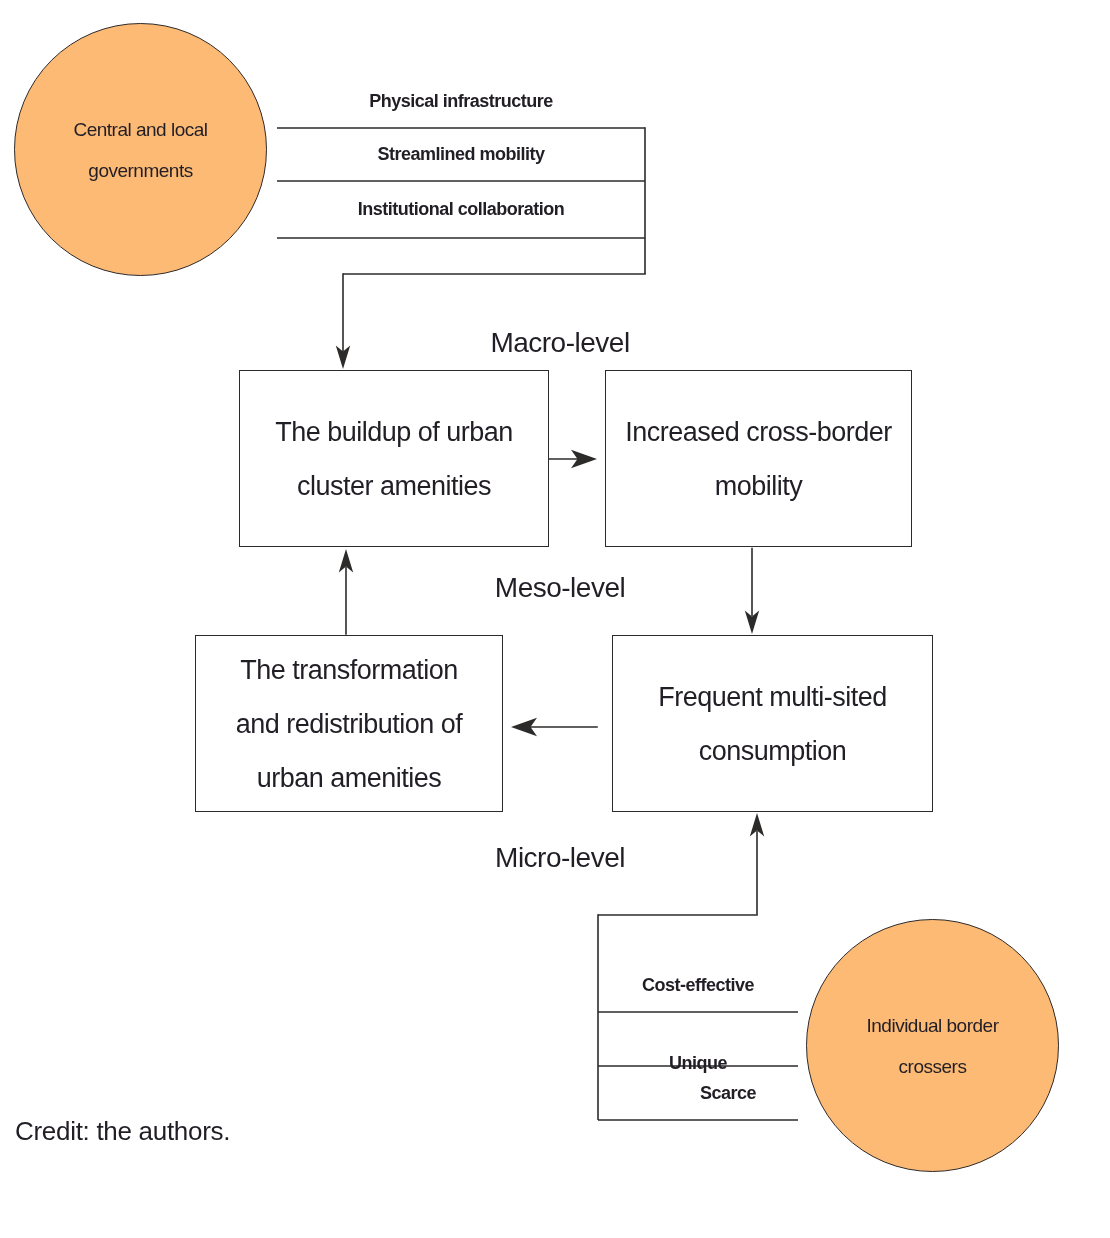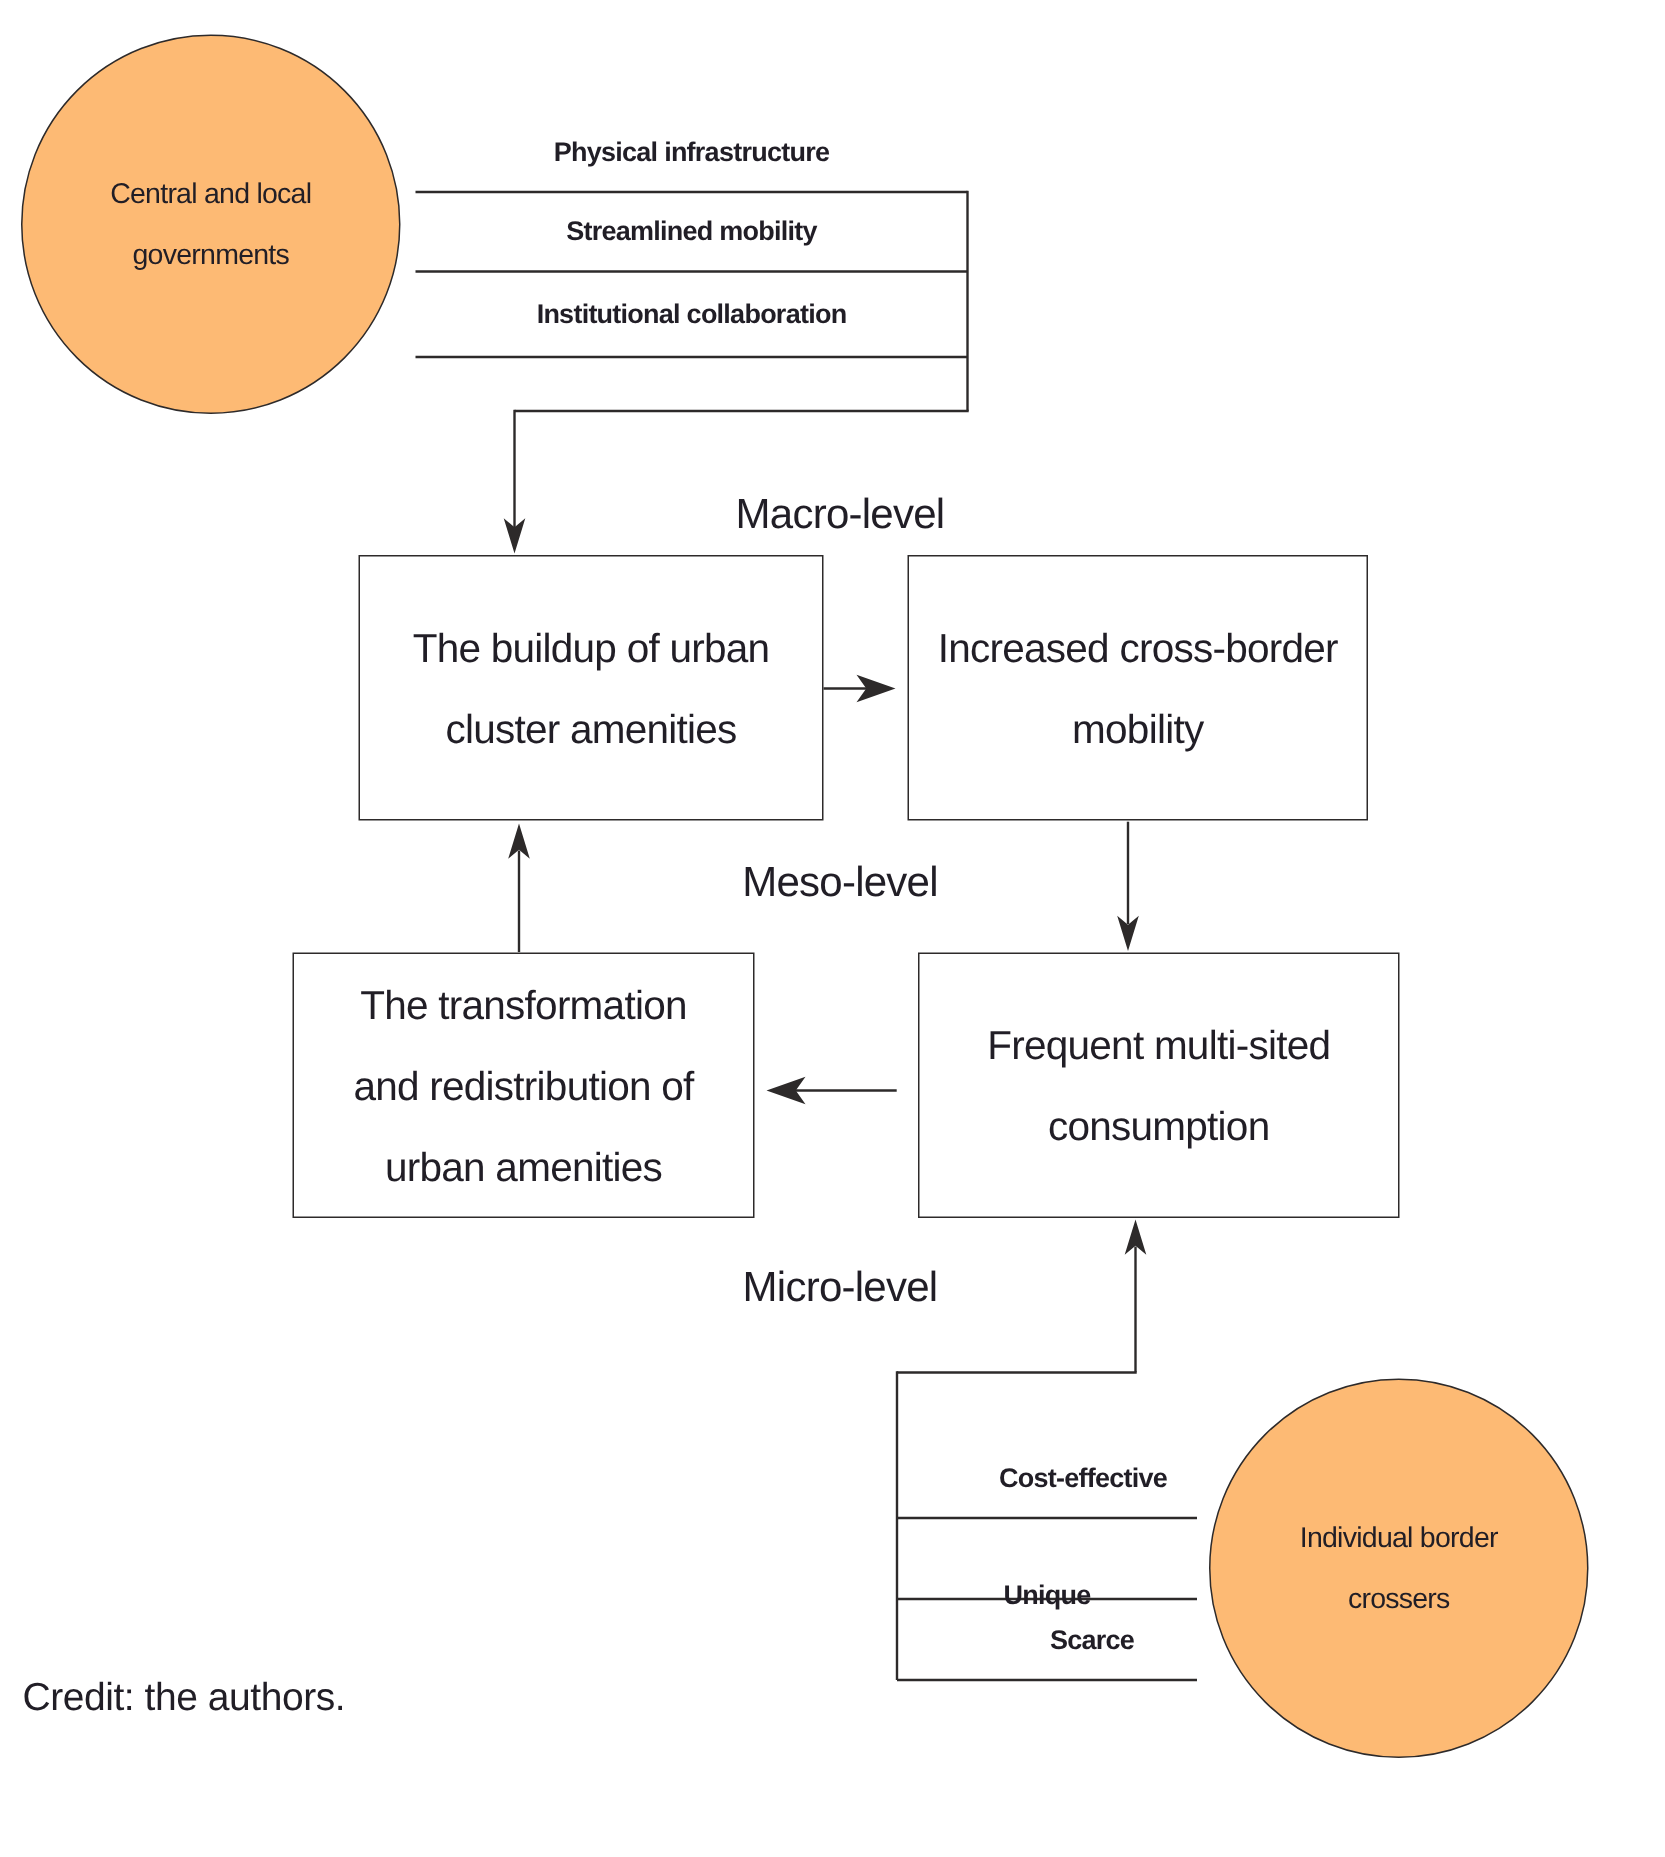--- a/index.html
+++ b/index.html
@@ -159,19 +159,19 @@
   <div class="node-box" style="left:605px; top:370px; width:307px; height:177px;">Increased cross-border
 mobility</div>
 
   <div class="node-box" style="left:195px; top:635px; width:308px; height:177px;">The transformation
 and redistribution of
 urban amenities</div>
 
   <div class="node-box" style="left:584px; top:635px; width:321px; height:177px;margin-left:28px;">Frequent multi-sited
 consumption</div>
 
-  <div class="row-label" style="left:598px; top:958px;  width:200px; height:54px;padding-left:24px;">Cost-effective</div>
+  <div class="row-label" style="left:598px; top:958px;  width:200px; height:54px;">Cost-effective</div>
   <div class="row-label" style="left:598px; top:1012px; width:200px; height:54px;margin-top:24px;">Unique</div>
   <div class="row-label" style="left:598px; top:1066px; width:200px; height:54px;margin-left:30px;">Scarce</div>
 
   <div class="credit">Credit: the authors.</div>
 
 </div>
 
 </body></html>

